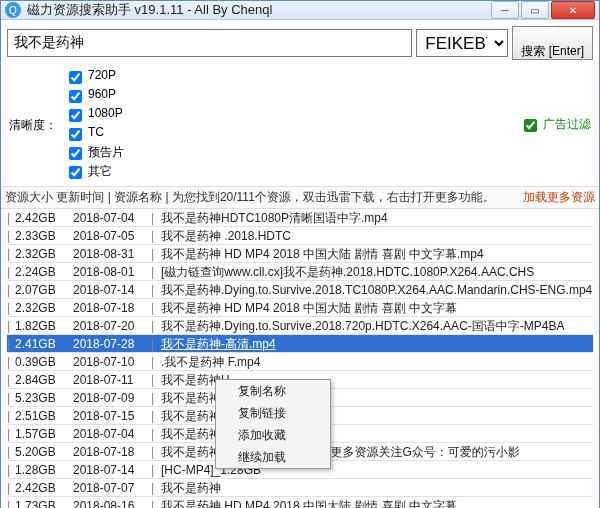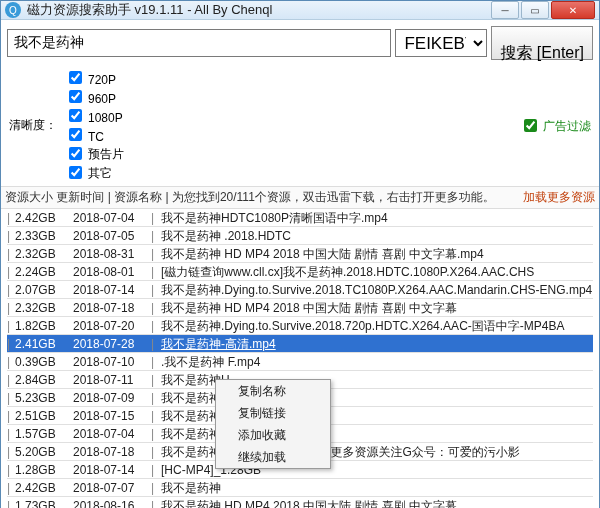--- a/index.html
+++ b/index.html
@@ -9,23 +9,23 @@
   .titlebar { height: 28px; background: linear-gradient(#eaf3fb, #d6e7f7); display: flex; align-items: center; padding: 0 4px; border-bottom: 1px solid #b5cde0; }
   .titlebar .appicon { width: 16px; height: 16px; border-radius: 50%; background: #3a9bd9; margin-right: 6px; display: flex; align-items: center; justify-content: center; color:#fff; font-size:10px; }
   .titlebar .title { flex: 1; font-size: 13px; color: #222; }
   .winbtns { display: flex; gap: 2px; }
   .winbtn { width: 28px; height: 18px; border: 1px solid #9bb6cc; background: linear-gradient(#f7fbff,#dce9f5); border-radius: 2px; display: flex; align-items: center; justify-content: center; font-size: 10px; color: #333; }
   .winbtn.close { background: linear-gradient(#e9736a,#d53a2a); border-color:#b42a1d; color:#fff; width:44px; }
   .content { flex: 1; display: flex; flex-direction: column; background:#fff; }
   .searchrow { display:flex; gap:4px; padding:6px; align-items:center; }
   .qinput { flex:1; height:28px; border:1px solid #7a7a7a; padding:0 6px; font-size:14px; }
   .srcsel { width:92px; height:28px; border:1px solid #7a7a7a; font-size:17px; padding:0 4px; background:#fff; }
-  .searchbtn { height:28px; border:1px solid #888; background:linear-gradient(#fdfdfd,#e4e4e4); padding:16px 8px; font-size:16px; }
+  .searchbtn { height:28px; border:1px solid #888; background:linear-gradient(#fdfdfd,#e4e4e4); padding:16px 8px; font-size:12px; }
   .filterrow { display:flex; align-items:center; gap:8px; padding:2px 8px 4px 8px; font-size:12px; }
-  .filterrow label { display:flex; align-items:flex-end; gap:3px; }
+  .filterrow label { display:flex; align-items:flex-start; gap:3px; }
   .filterrow input[type=checkbox]{ width:13px; height:13px; }
   .adfilter { margin-left:auto; color:#1a8a1a; }
   .adfilter input { accent-color:#1a8a1a; }
   .headerrow { display:flex; align-items:center; padding:2px 4px; font-size:12px; border-top:1px solid #ddd; border-bottom:1px solid #ddd; background:#fafafa; }
   .headerrow .hl { color:#333; }
   .headerrow .more { margin-left:auto; color:#c2410c; cursor:pointer; }
   .listwrap { flex:1; overflow:hidden; position:relative; padding:0 6px; }
   .row { display:flex; height:18px; line-height:18px; font-size:12px; white-space:nowrap; overflow:hidden; border-bottom:1px solid #e0e0e0; color:#222; }
   .row .pipe { width:8px; color:#888; }
   .row .size { width:58px; }

